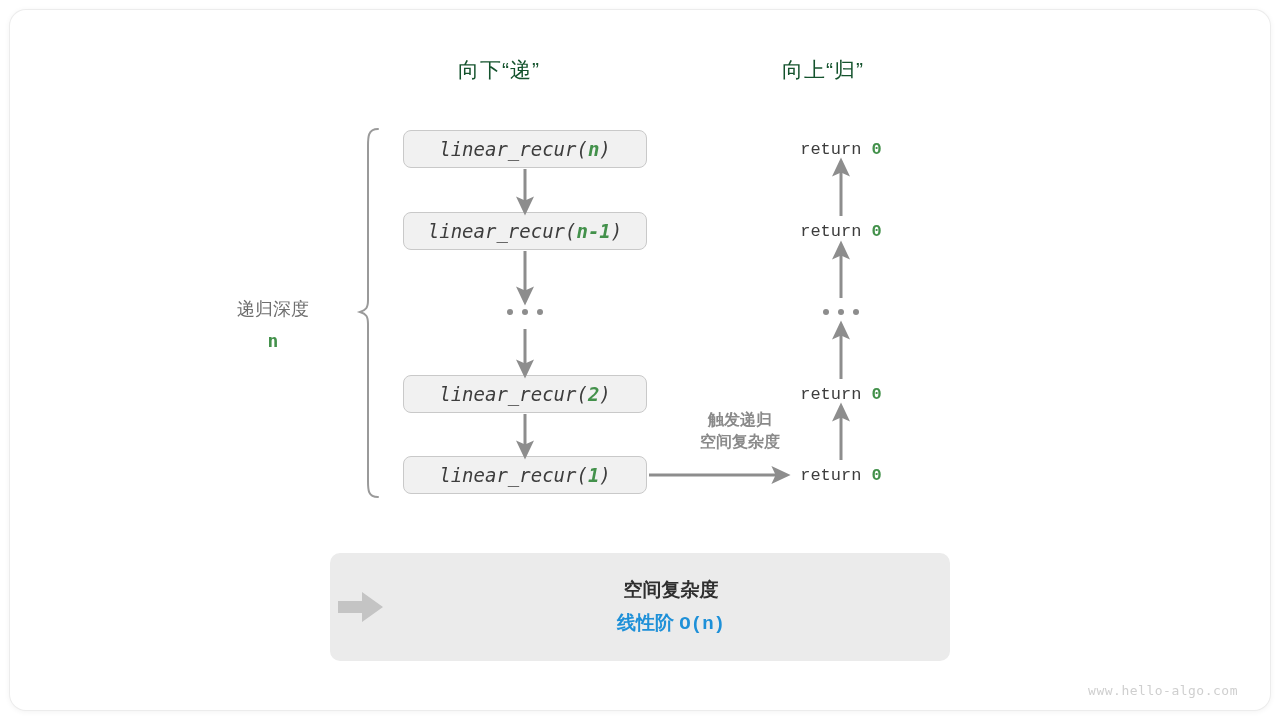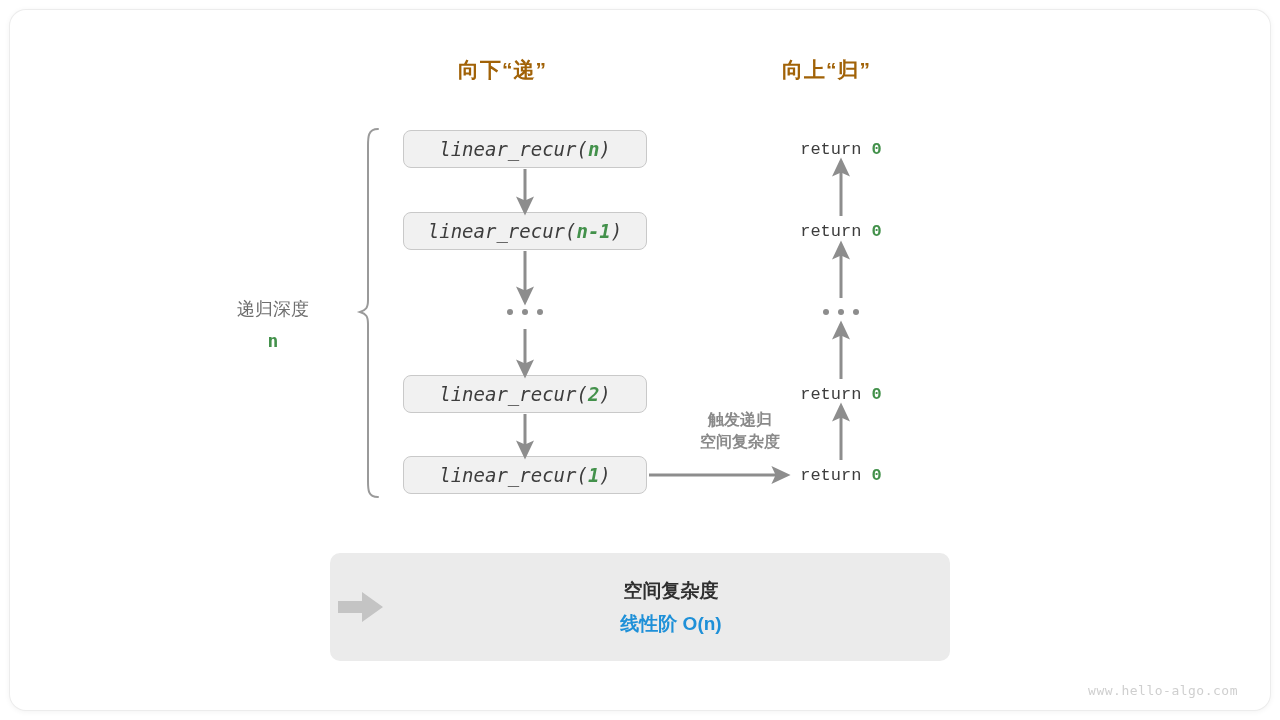--- a/index.html
+++ b/index.html
@@ -23,22 +23,22 @@
     width: 1260px;
     height: 700px;
     background: #ffffff;
     border-radius: 16px;
     box-shadow: 0 0 0 1px #ececec, 0 1px 6px rgba(0,0,0,0.07);
   }
 
   .hdr {
     position: absolute;
     font-size: 21px;
-    font-weight: bold;
-    color: #a16207;
+    font-weight: normal;
+    color: #14532d;
     letter-spacing: 1px;
     white-space: nowrap;
   }
 
   
   .callbox {
     position: absolute;
     height: 38px;
     box-sizing: border-box;
     background: #f1f1f1;
@@ -169,21 +169,21 @@
     font-weight: bold;
     color: #2f2f2f;
   }
   #summary .right .r2 {
     display: block;
     font-size: 19px;
     font-weight: bold;
     color: #1e90d8;
   }
   #summary .right .r2 .mono {
-    font-family: Liberation Sans, sans-serif;
+    font-family: Liberation Mono, monospace;
   }
 
   #watermark {
     position: absolute;
     right: 42px;
     bottom: 22px;
     font-family: "DejaVu Sans Mono", "Liberation Mono", monospace;
     font-size: 13px;
     color: #cfcfcf;
     letter-spacing: 0.5px;

